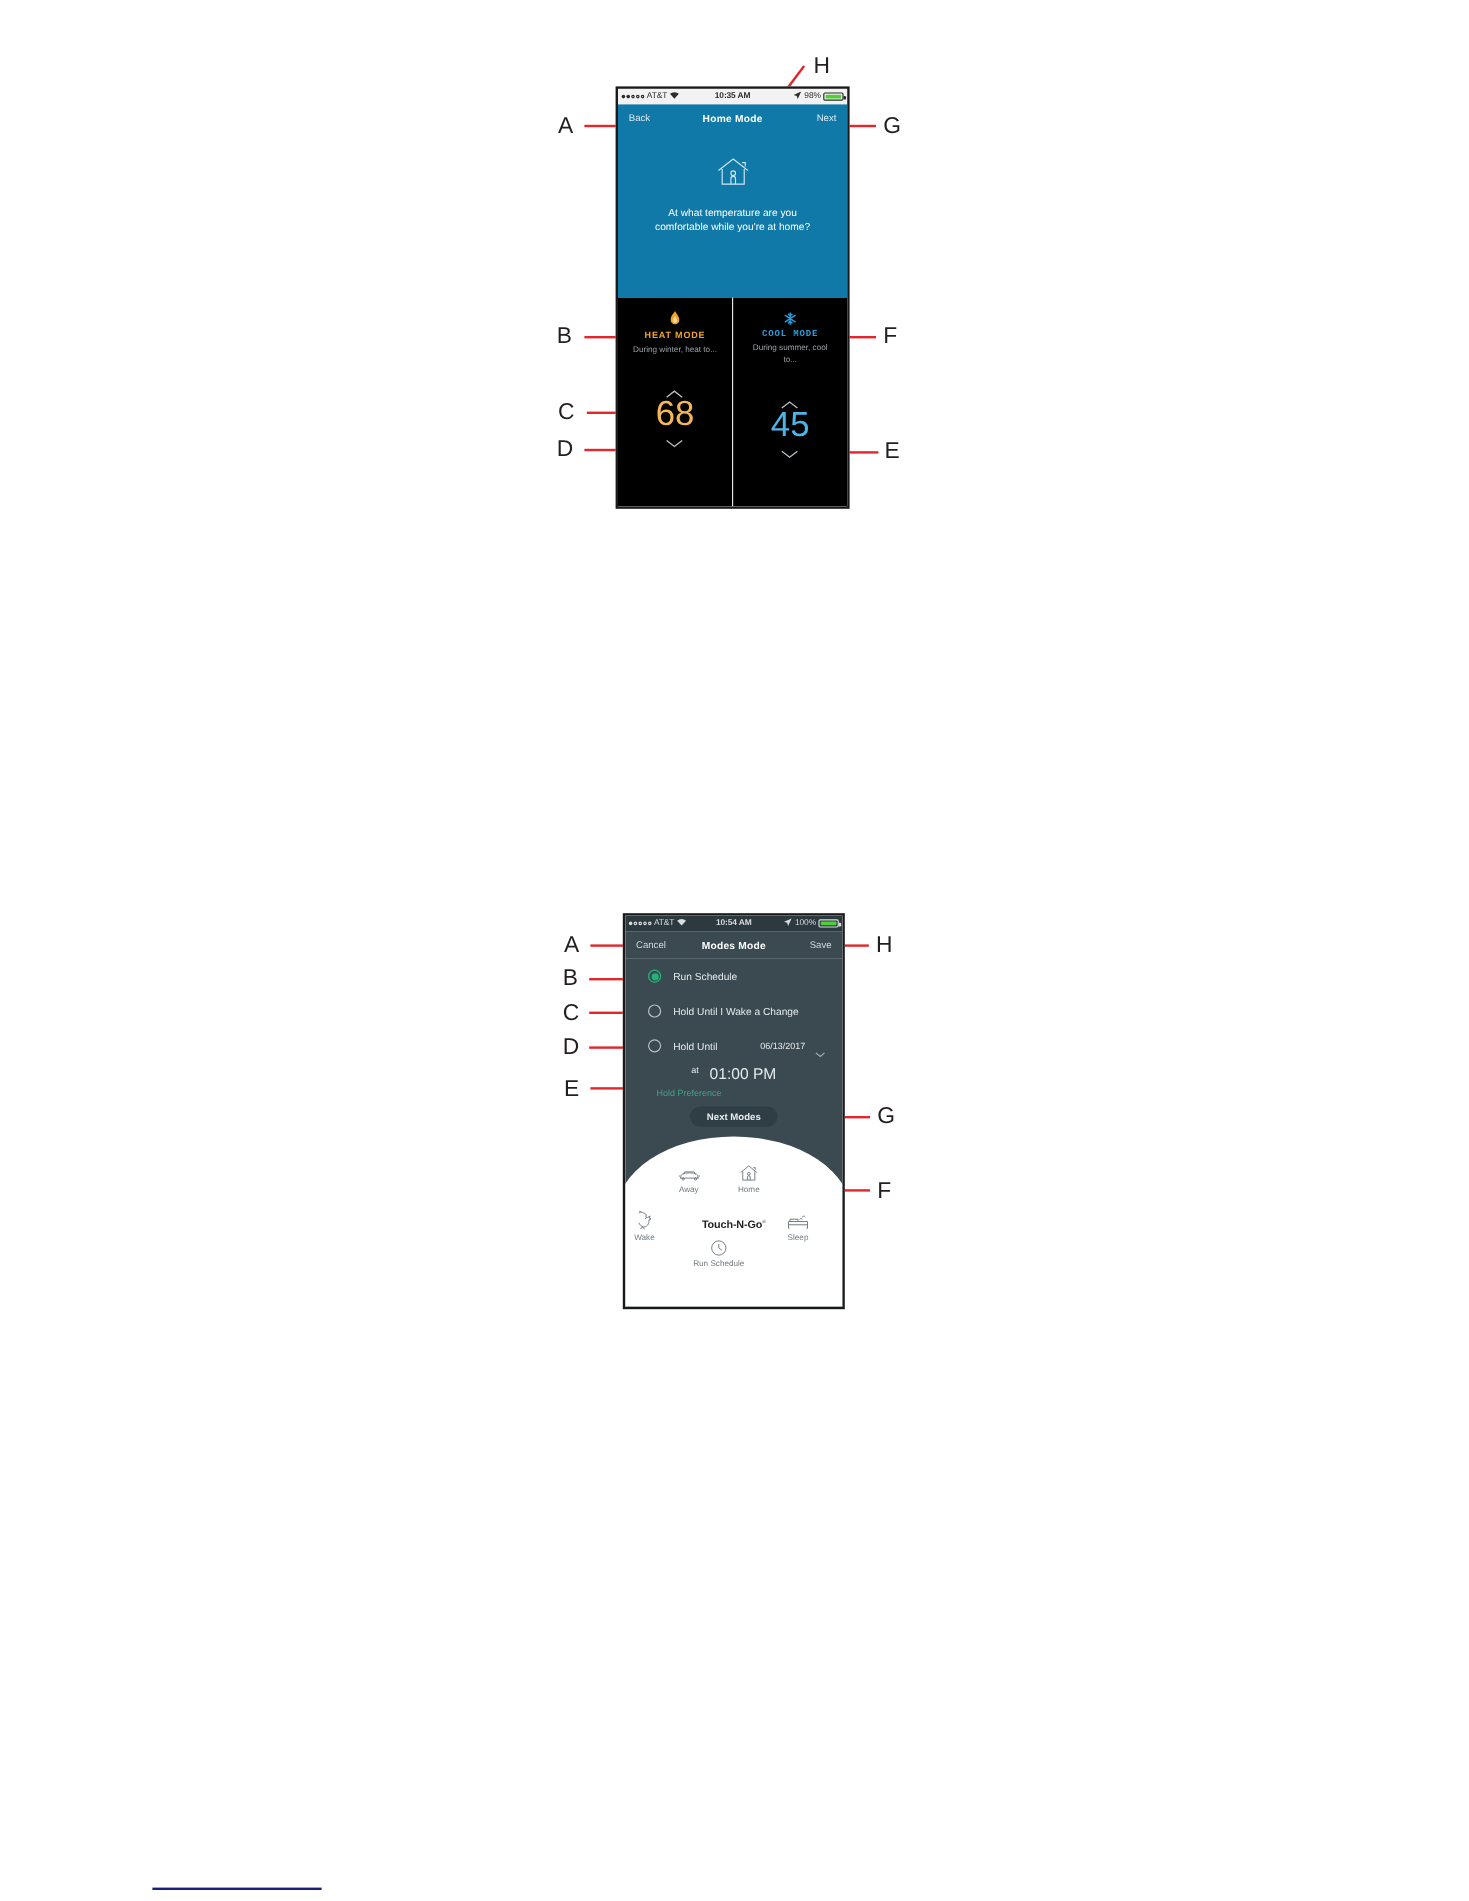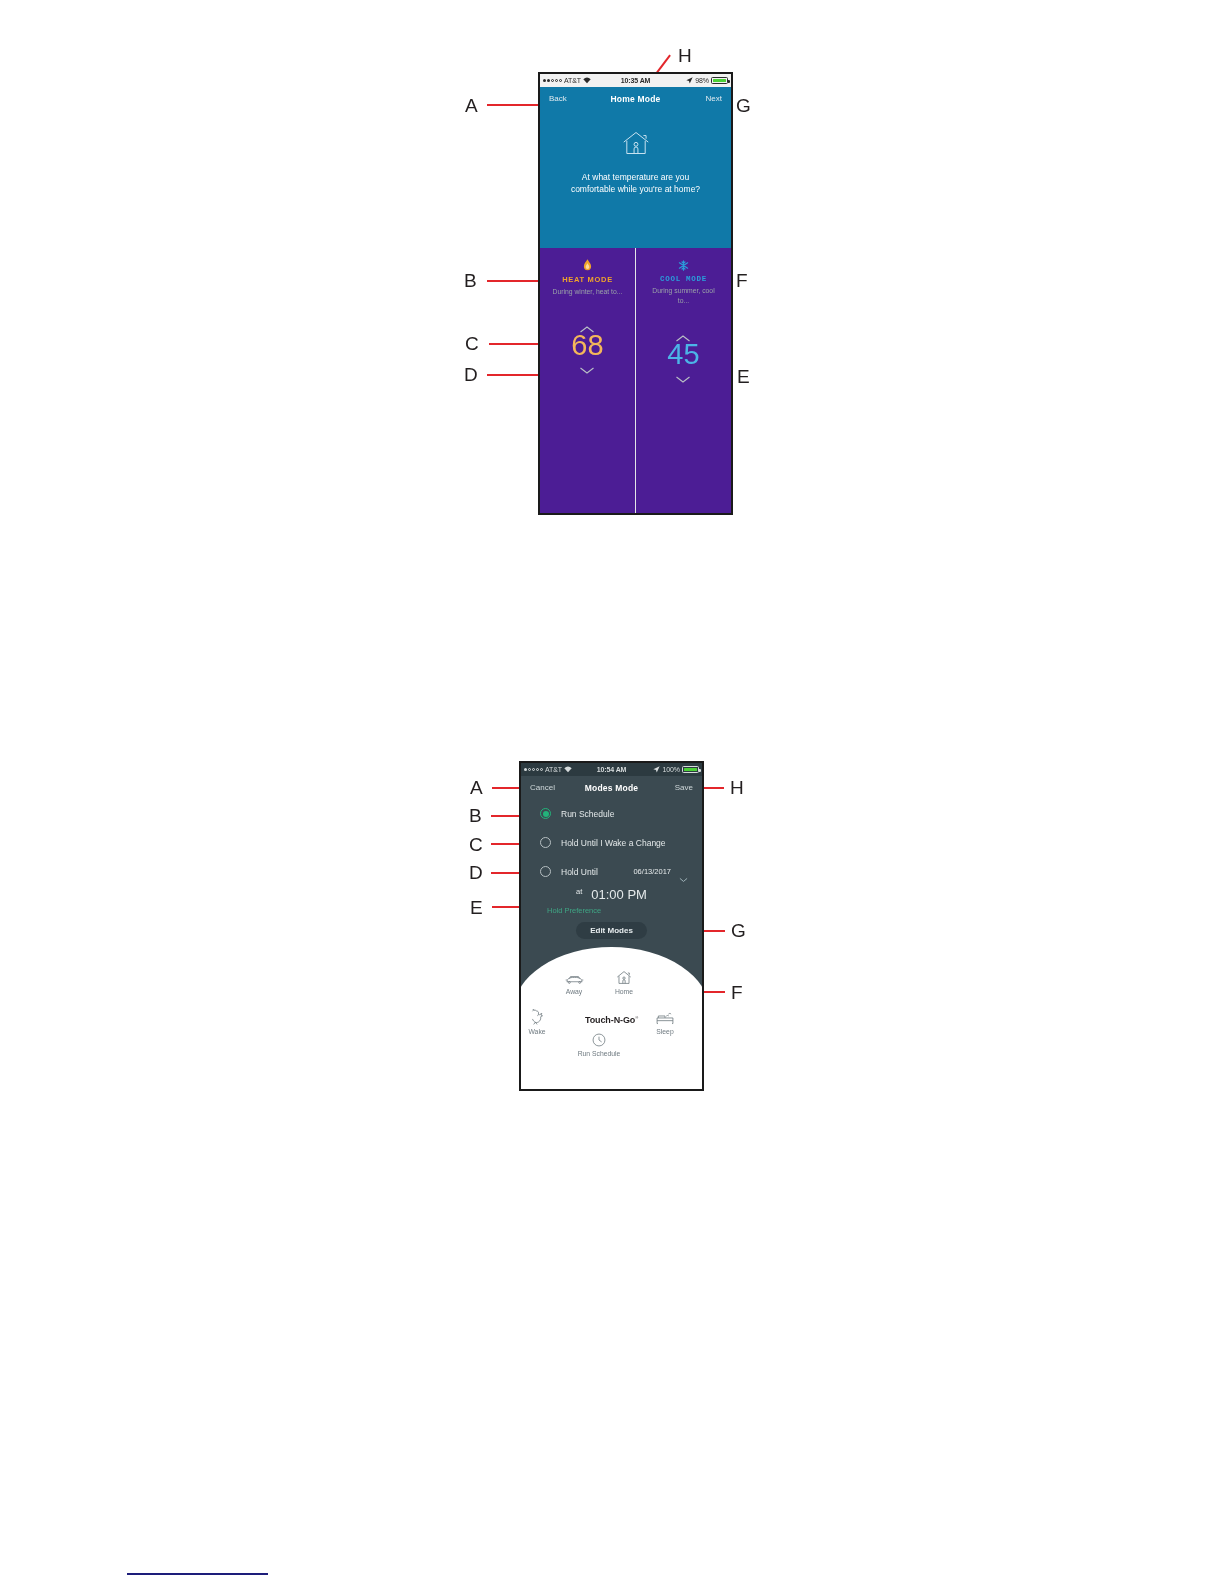--- a/index.html
+++ b/index.html
@@ -36,21 +36,21 @@
     transform-origin: top left;
   }
 
   
   .phone {
     position: absolute;
     background: #ffffff;
     border: 2px solid #1a1a1a;
     overflow: hidden;
   }
-  #phone-home-mode { left: 538px; top: 72px; width: 195px; height: 443px; }
+  #phone-home-mode { left: 513px; top: 72px; width: 195px; height: 352px; }
   #phone-select-mode { left: 519px; top: 761px; width: 185px; height: 330px; }
 
   
   .statusbar {
     height: 13px;
     display: flex;
     align-items: center;
     font-size: 7px;
     letter-spacing: -0.1px;
     padding: 0 3px;
@@ -112,21 +112,21 @@
   .hero-icon { width: 30px; height: 28px; }
   .hero-text {
     margin-top: 14px; width: 140px; text-align: center;
     color: #ffffff; font-size: 8.5px; line-height: 1.45;
   }
 
   
   .modes { display: flex; height: calc(100% - 13px - 23px - 138px); }
   .mode-col {
     flex: 1; display: flex; flex-direction: column; align-items: center;
-    padding-top: 10px; background: #4c1d95;
+    padding-top: 10px; background: #000000;
   }
   .mode-col.left { border-right: 1px solid #e3e6e8; }
   .mode-glyph { height: 14px; display: flex; align-items: center; justify-content: center; }
   .mode-title {
     margin-top: 3px; font-size: 7.5px; font-weight: bold; letter-spacing: 0.7px;
   }
   .mode-title.heat { color: #f0a32a; }
   .mode-title.cool { color: #2a9ddb; font-family: Liberation Mono, monospace; }
   .mode-desc {
     margin-top: 3px; width: 74px; text-align: center;
@@ -423,21 +423,21 @@
       </div>
 
       <div class="at-row">
         <span class="at-label">at</span>
         <span class="at-time">01:00 PM</span>
       </div>
 
       <div class="pref-link">Hold Preference</div>
 
       <div class="edit-modes-wrap">
-        <button class="edit-modes-btn">Edit Modes</button>
+        <button class="edit-modes-btn">Next Modes</button>
       </div>
 
       <div class="dome">
         <div class="wheel">
 
           <div class="wheel-item" id="wheel-away">
             <span class="w-glyph">
               <svg width="19" height="11" viewBox="0 0 22 12" fill="none" stroke="#6f7a80" stroke-width="0.9">
                 <path d="M2 8.6h18M2.6 8.6c0-2 .6-3.1 1.6-3.8C5.6 3.9 7.6 3.6 11 3.6s5.4.3 6.8 1.2c1 .7 1.6 1.8 1.6 3.8"></path>
                 <path d="M5.2 5.2 6.4 2.6h9.2l1.2 2.6"></path>

